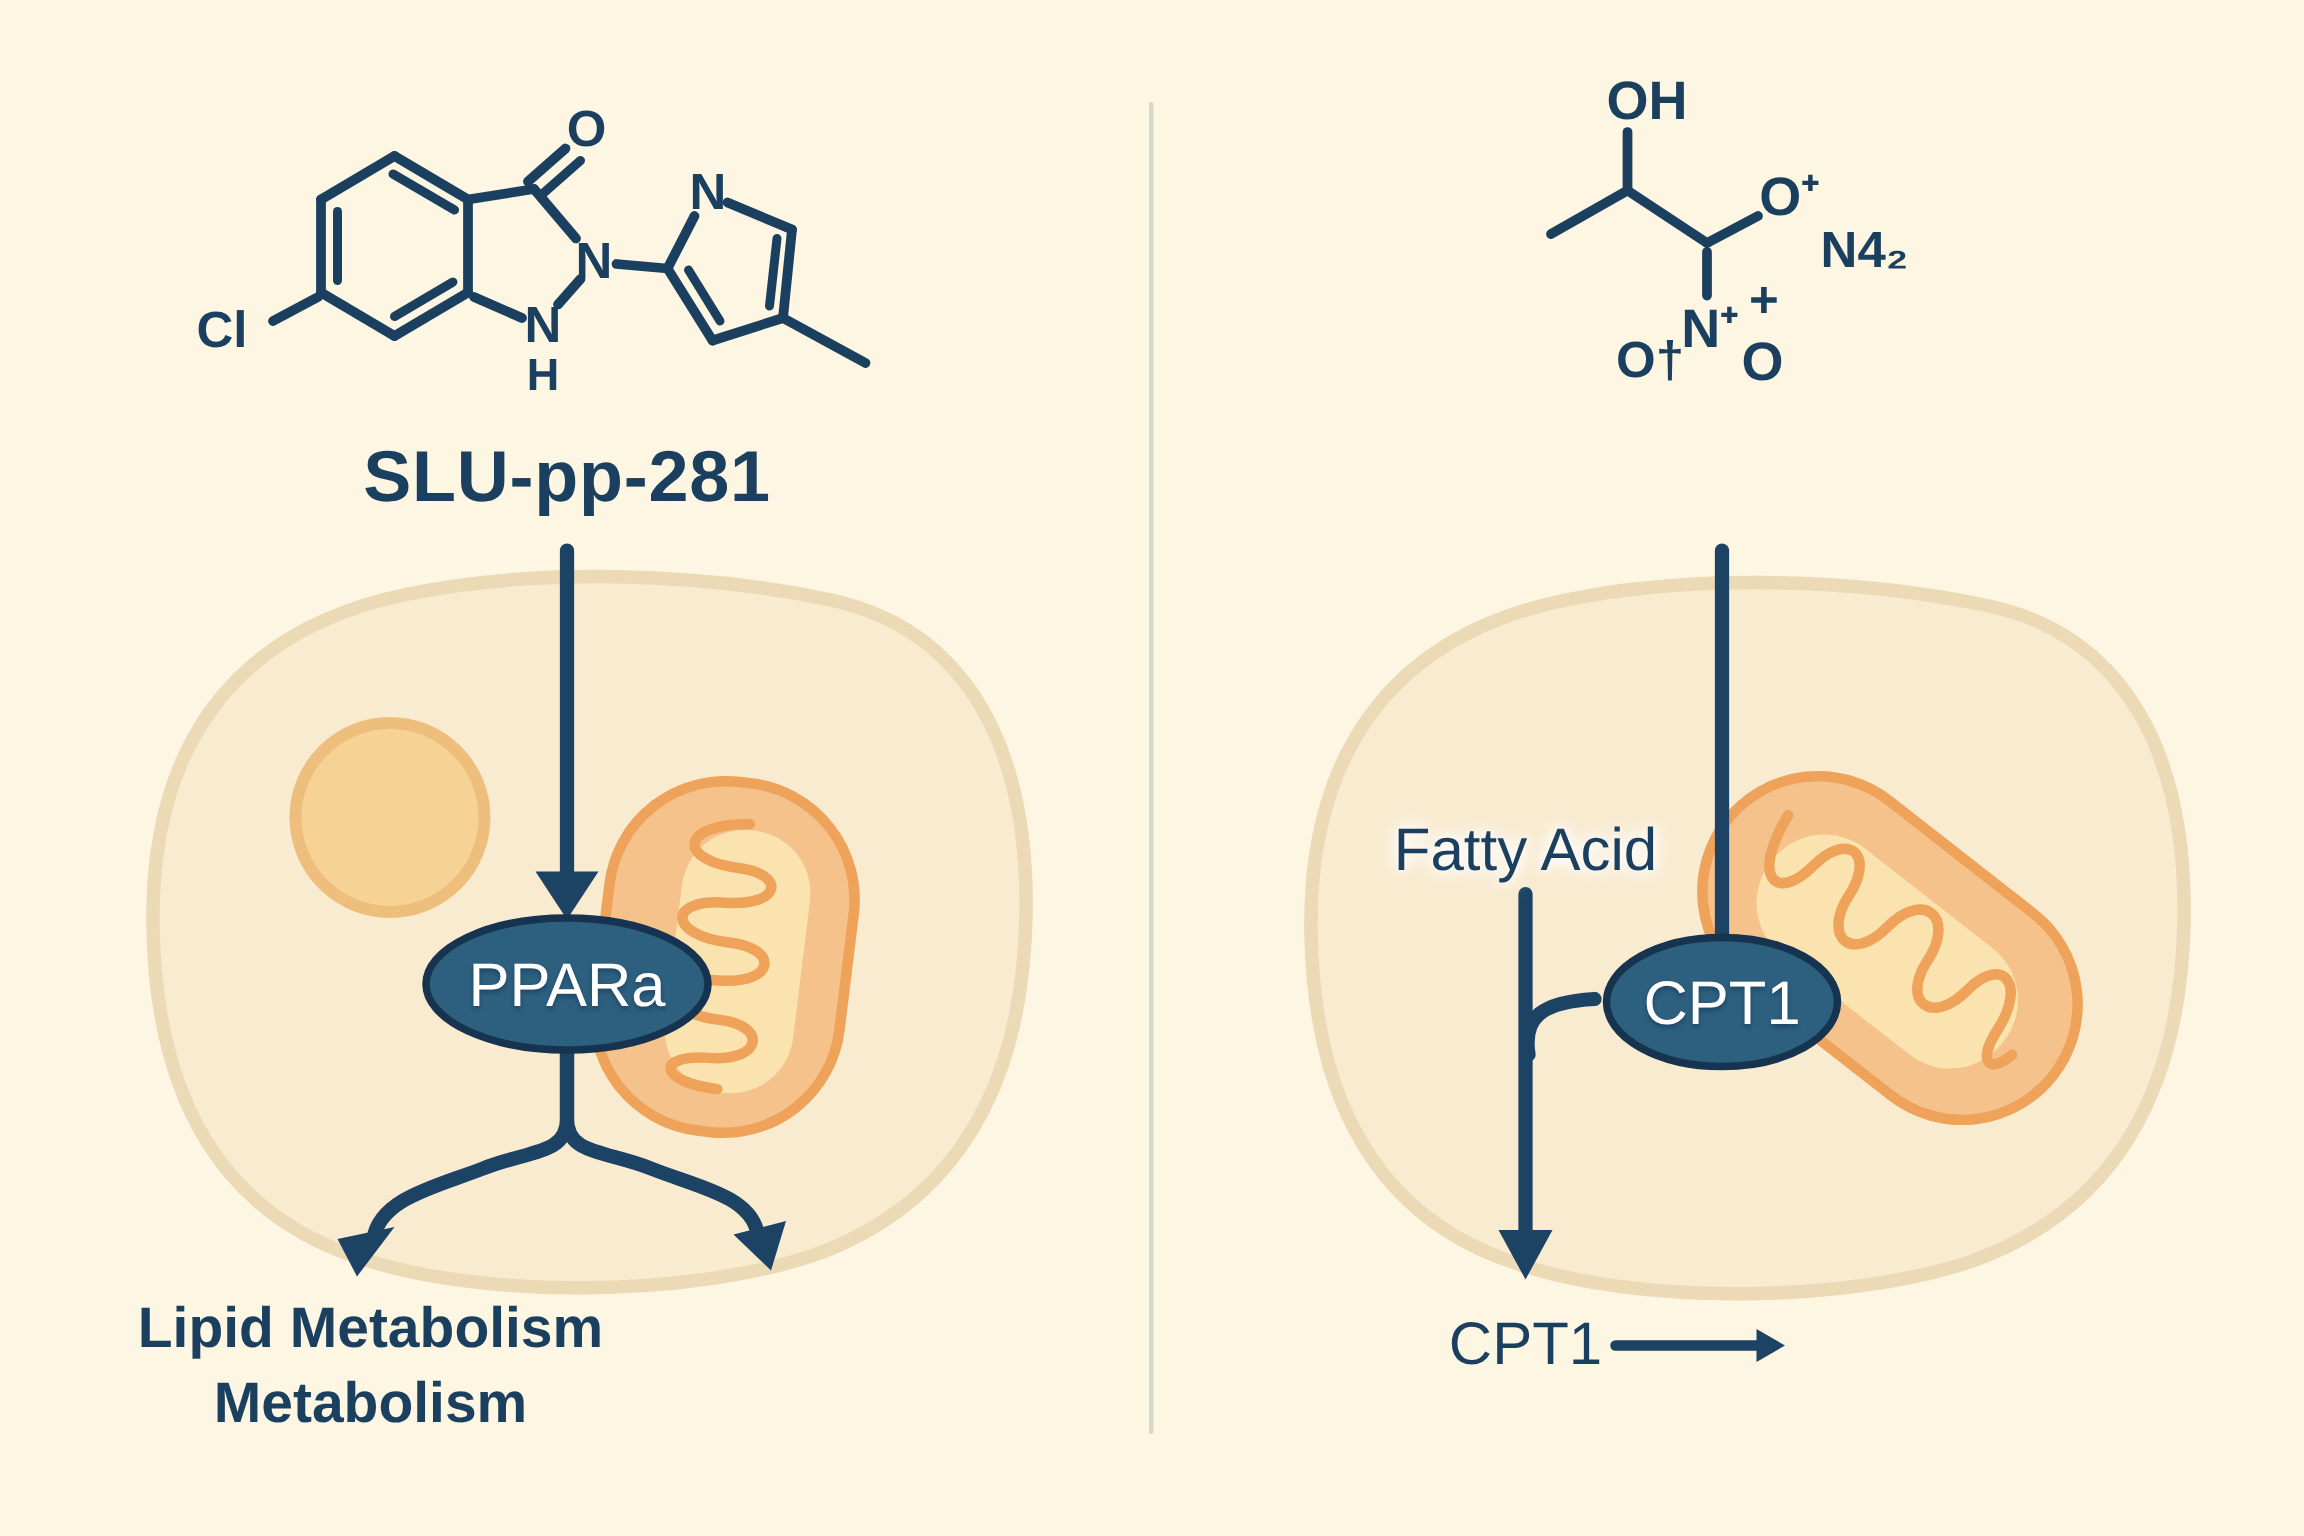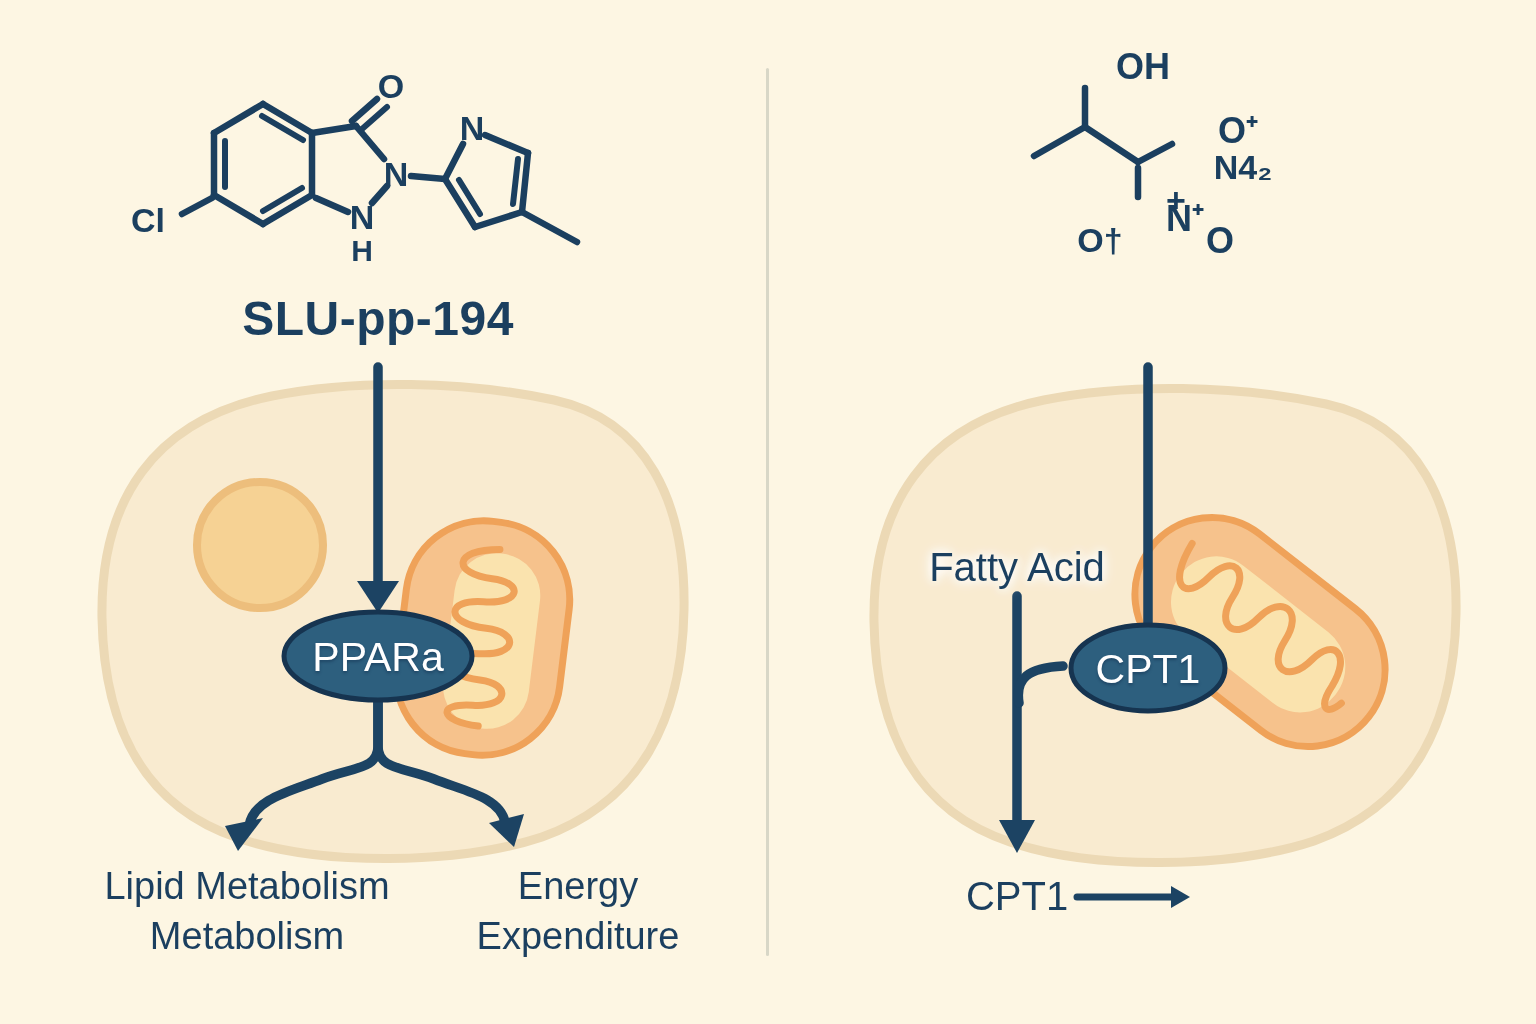--- a/index.html
+++ b/index.html
@@ -15,23 +15,23 @@
     background:var(--background);
     font-family:"Liberation Sans",sans-serif;
   }
   svg.panel{position:absolute;top:0;width:768px;height:1024px;}
   #divider{position:absolute;left:766px;top:68px;width:3px;height:888px;
     background:var(--divider);border-radius:2px;}
   .txt{position:absolute;transform:translate(-50%,-50%);color:var(--ink);
     white-space:nowrap;line-height:1;}
   .title{font-size:48px;font-weight:700;letter-spacing:.5px;}
   .atom{font-size:34px;font-weight:600;}
-  .atom-lg{font-size:36px;font-weight:600;margin-left:45px;}
+  .atom-lg{font-size:36px;font-weight:600;}
   .atom-sm{font-size:30px;font-weight:600;}
-  .outcome{font-size:38px;font-weight:400;text-align:center;line-height:1.32;
+  .outcome{font-size:38px;font-weight:700;text-align:center;line-height:1.32;
     transform:translate(-50%,-50%);position:absolute;color:var(--ink);white-space:nowrap;}
   .substrate{font-size:40px;font-weight:400;
     text-shadow:0 0 8px #fff,0 0 12px #fff,0 0 16px #fff;}
   .eq{font-size:40px;font-weight:500;}
   .oval-label{font-size:41px;font-weight:400;color:var(--oval_text);
     text-shadow:0 2px 3px rgba(15,40,70,.45);}
   
   .cell{fill:var(--cell_fill);stroke:var(--cell_stroke);stroke-width:9;}
   .nucleus{fill:var(--nucleus_fill);stroke:var(--nucleus_stroke);stroke-width:8;}
   .mito-outer{fill:var(--mito_fill);stroke:var(--mito_stroke);stroke-width:7;}
@@ -132,31 +132,27 @@
 
   <div id="divider"></div>
 
   <div class="txt atom" style="left:391px;top:86px">O</div>
   <div class="txt atom" style="left:148px;top:220px">Cl</div>
   <div class="txt atom" style="left:396px;top:174px">N</div>
   <div class="txt atom" style="left:362px;top:217px">N</div>
   <div class="txt atom-sm" style="left:362px;top:251px">H</div>
   <div class="txt atom" style="left:472px;top:128px">N</div>
 
-  <div class="txt title" style="left:378px;top:319px">SLU-pp-194</div>
+  <div class="txt title" style="left:378px;top:319px">SLU-pp-281</div>
 
   <div class="txt oval-label" style="left:378px;top:657px">PPARa</div>
 
   <div class="outcome" style="left:247px;top:911px">
     <div>Lipid Metabolism</div>
     <div>Metabolism</div>
-  </div>
-  <div class="outcome" style="left:578px;top:911px">
-    <div>Energy</div>
-    <div>Expenditure</div>
   </div>
 
   <div class="txt atom-lg" style="left:1098px;top:67px">OH</div>
   <div class="txt atom-lg" style="left:1193px;top:131px">O⁺</div>
   <div class="txt atom" style="left:1243px;top:167px">N4₂</div>
   <div class="txt atom-lg" style="left:1140px;top:219px">N⁺</div>
   <div class="txt atom" style="left:1176px;top:200px">+</div>
   <div class="txt atom" style="left:1100px;top:240px">O†</div>
   <div class="txt atom-lg" style="left:1175px;top:241px">O</div>
 

